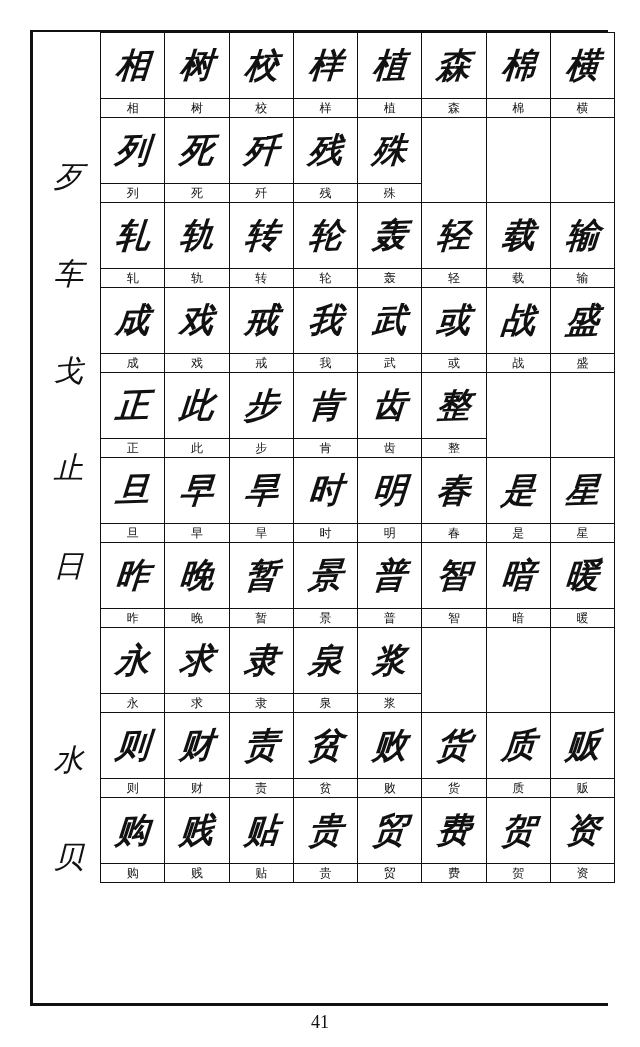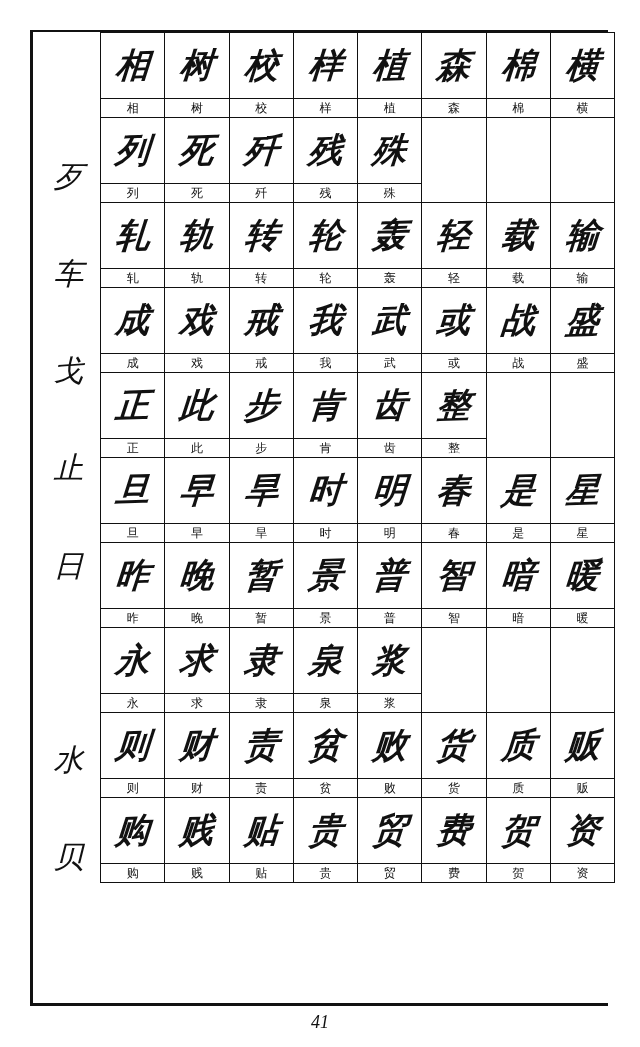--- a/index.html
+++ b/index.html
@@ -126,21 +126,20 @@
 
   .page-number {
     position: absolute;
     left: 0;
     top: 1012px;
     width: 640px;
     text-align: center;
     font-family: "Liberation Serif", serif;
     font-size: 18px;
     color: #111;
-    font-style: italic;
   }
 </style>
 </head>
 <body>
 
 <div id="page">
 
   <div class="page-frame-top"></div>
   <div class="page-frame-left"></div>
   <div class="page-frame-bottom"></div>

